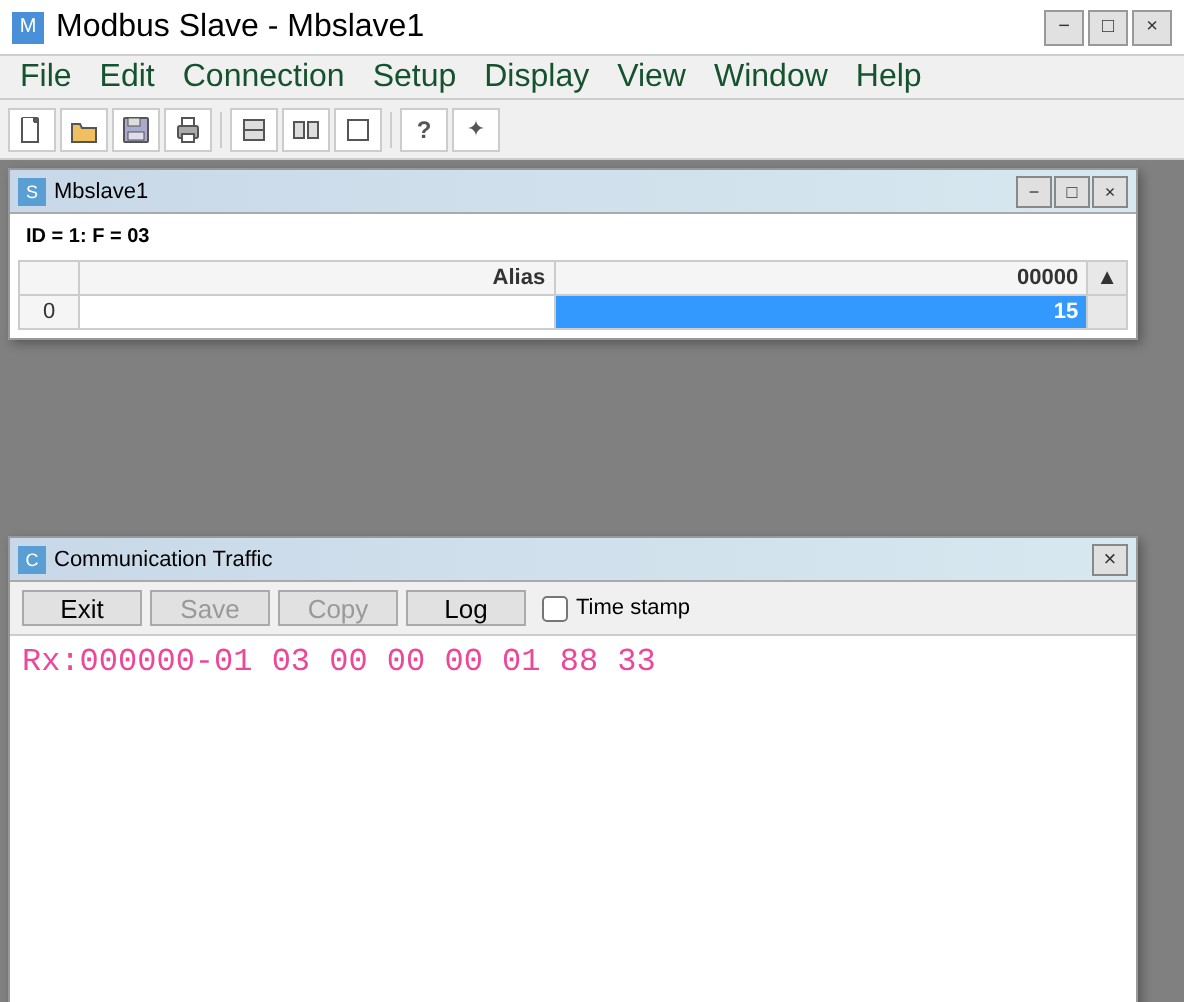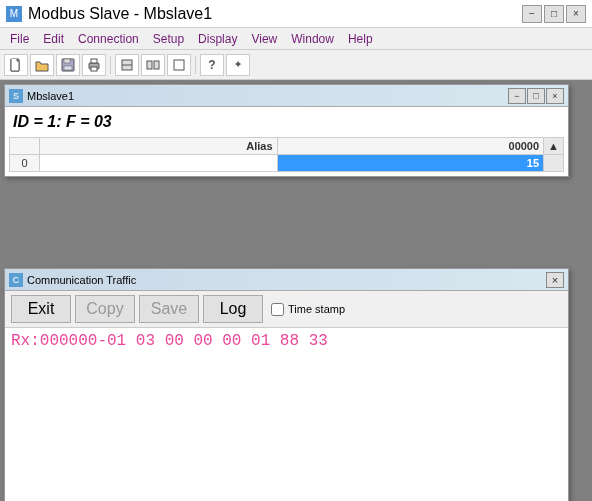--- a/index.html
+++ b/index.html
@@ -63,23 +63,23 @@
       background: #f0f0f0;
       display: flex;
       align-items: center;
       padding: 2px 4px;
       border-bottom: 1px solid #ccc;
       height: 22px;
       gap: 2px;
     }
     .menu-item {
       padding: 2px 6px;
-      font-size: 12px;
-      cursor: pointer;
-      color: #701a75;
+      font-size: 16px;
+      cursor: pointer;
+      color: #14532d;
     }
 
     
     .toolbar {
       background: #f0f0f0;
       border-bottom: 1px solid #ccc;
       display: flex;
       align-items: center;
       padding: 2px 4px;
       height: 30px;
@@ -164,26 +164,25 @@
       align-items: center;
       justify-content: center;
       color: #333;
     }
 
     
     .slave-content {
       padding: 4px;
     }
     .id-line {
-      font-size: 16px;
+      font-size: 10px;
       font-weight: bold;
       color: #000;
       padding: 2px 4px;
       margin-bottom: 4px;
-      font-style: italic;
     }
     .slave-table {
       width: 100%;
       border-collapse: collapse;
       border: 1px solid #ccc;
     }
     .slave-table th {
       background: #f5f5f5;
       border: 1px solid #ccc;
       text-align: right;
@@ -270,25 +269,25 @@
     .comm-buttons {
       display: flex;
       align-items: center;
       padding: 4px 6px;
       gap: 4px;
       background: #f0f0f0;
       border-bottom: 1px solid #ccc;
     }
     .comm-btn {
       min-width: 60px;
-      height: 28px;
+      height: 18px;
       border: 1px solid #aaa;
       background: #e1e1e1;
       cursor: pointer;
-      font-size: 16px;
+      font-size: 13px;
       color: #000;
       padding: 0 8px;
     }
     .comm-btn.active {
       background: #e1e1e1;
       border: 2px solid #666;
       font-weight: bold;
     }
     .comm-btn:disabled {
       color: #999;
@@ -437,22 +436,22 @@
   <div class="comm-window">
     <div class="comm-title-bar">
       <div class="comm-title-left">
         <span class="comm-icon">C</span>
         <span>Communication Traffic</span>
       </div>
       <button class="comm-close-btn">×</button>
     </div>
     <div class="comm-buttons">
       <button class="comm-btn">Exit</button>
+      <button class="comm-btn" disabled="">Save</button>
       <button class="comm-btn" disabled="">Copy</button>
-      <button class="comm-btn" disabled="">Save</button>
       <button class="comm-btn">Log</button>
       <div class="comm-checkbox-area">
         <input type="checkbox" id="timestamp-cb" style="">
         <label for="timestamp-cb">Time stamp</label>
       </div>
     </div>
     <div class="comm-content">
       <div class="rx-line">Rx:000000-01 03 00 00 00 01 88 33</div>
     </div>
   </div>

